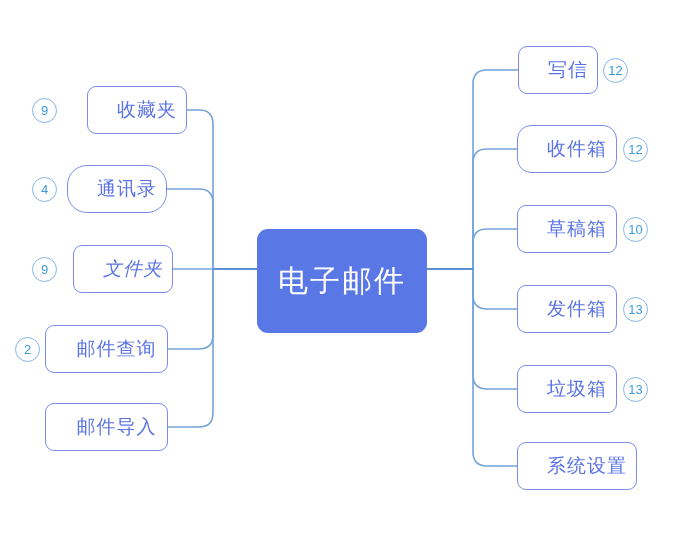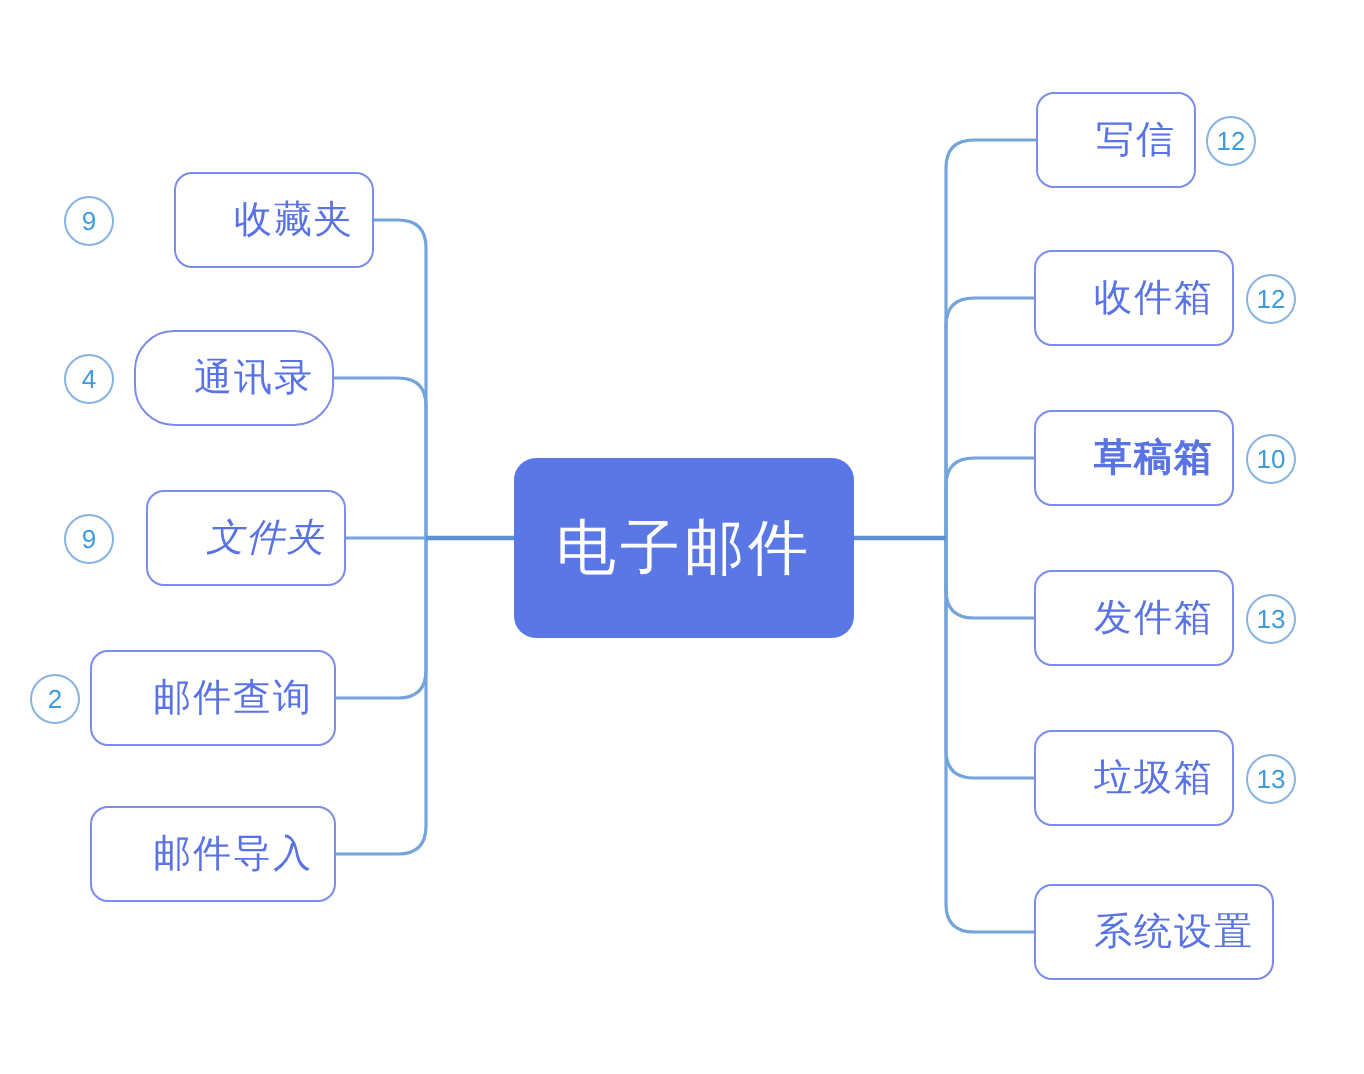--- a/index.html
+++ b/index.html
@@ -79,43 +79,43 @@
       <path d="M473 269 V375 Q473 389 487 389 H517"></path>
       <path d="M473 269 V452 Q473 466 487 466 H517"></path>
     </g>
 
     <g fill="none" stroke="#5b90d2" stroke-width="2.2">
       <path d="M213 269 H257"></path>
       <path d="M427 269 H473"></path>
     </g>
   </svg>
 
-  <div class="node central-node" style="left:257px; top:229px; width:170px; height:90px;">电子邮件</div>
+  <div class="node central-node" style="left:257px; top:229px; width:170px; height:104px;">电子邮件</div>
 
   <div class="node branch-node" style="left:67px; top:86px; width:100px; height:48px;margin-left:20px;">收藏夹</div>
   <div class="badge" style="left:32px; top:98px;">9</div>
 
   <div class="node branch-node" style="left:67px; top:165px; width:100px; height:48px;border-radius:20px;">通讯录</div>
   <div class="badge" style="left:32px; top:177px;">4</div>
 
   <div class="node branch-node" style="left:73px; top:245px; width:100px; height:48px;font-style:italic;">文件夹</div>
   <div class="badge" style="left:32px; top:257px;">9</div>
 
   <div class="node branch-node" style="left:45px; top:325px; width:123px; height:48px;">邮件查询</div>
   <div class="badge" style="left:15px; top:337px;">2</div>
 
   <div class="node branch-node" style="left:45px; top:403px; width:123px; height:48px;">邮件导入</div>
 
   <div class="node branch-node" style="left:518px; top:46px; width:80px; height:48px;">写信</div>
   <div class="badge" style="left:603px; top:58px;">12</div>
 
-  <div class="node branch-node" style="left:517px; top:125px; width:100px; height:48px;">收件箱</div>
+  <div class="node branch-node" style="left:517px; top:125px; width:100px; height:48px;border-radius:14px;">收件箱</div>
   <div class="badge" style="left:623px; top:137px;">12</div>
 
-  <div class="node branch-node" style="left:517px; top:205px; width:100px; height:48px;font-weight:bold;">草稿箱</div>
+  <div class="node branch-node" style="left:517px; top:205px; width:100px; height:48px;">草稿箱</div>
   <div class="badge" style="left:623px; top:217px;">10</div>
 
   <div class="node branch-node" style="left:517px; top:285px; width:100px; height:48px;">发件箱</div>
   <div class="badge" style="left:623px; top:297px;">13</div>
 
   <div class="node branch-node" style="left:517px; top:365px; width:100px; height:48px;">垃圾箱</div>
   <div class="badge" style="left:623px; top:377px;">13</div>
 
   <div class="node branch-node" style="left:517px; top:442px; width:120px; height:48px;">系统设置</div>
 

